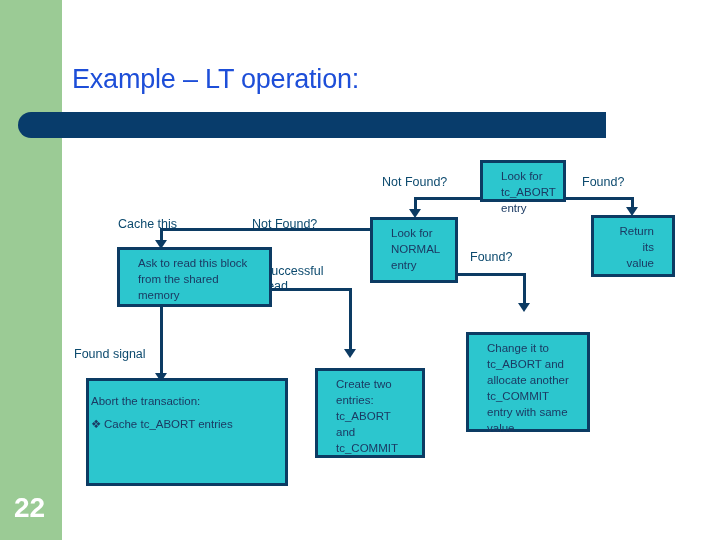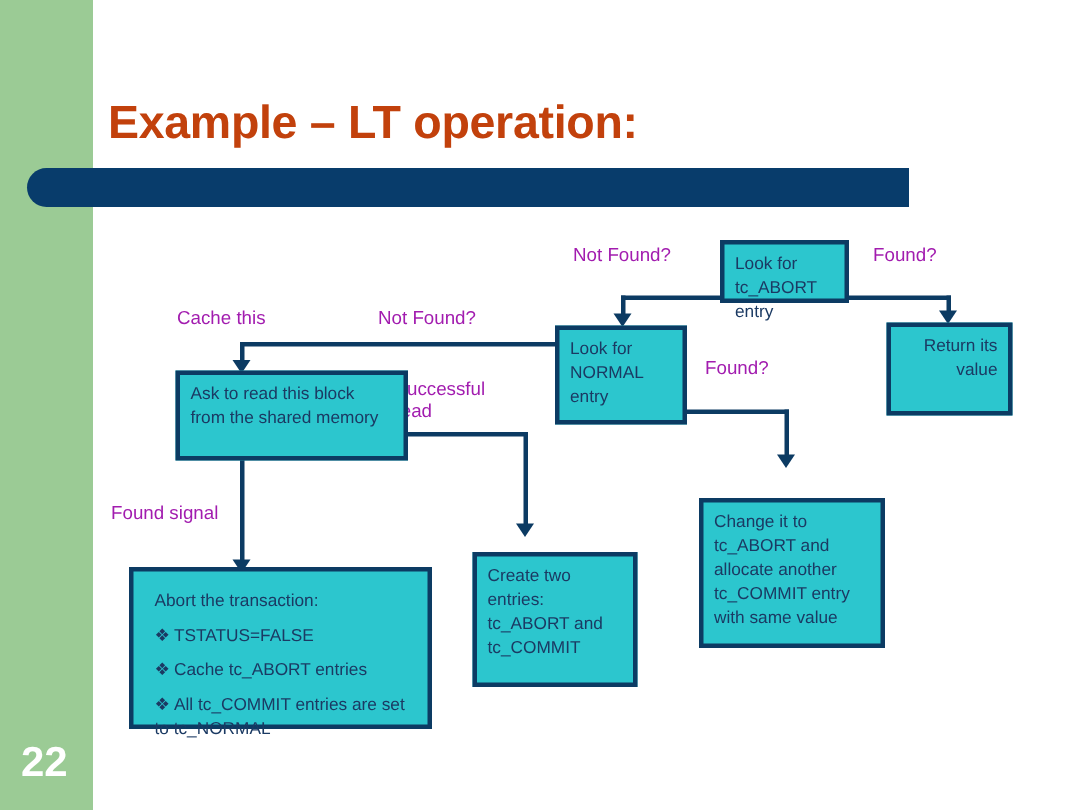--- a/index.html
+++ b/index.html
@@ -22,45 +22,46 @@
     background:#ffffff;
     border-top-left-radius:38px;
   }
   .title-bar{
     position:absolute;left:18px;top:112px;width:588px;height:26px;
     background:#083C6B;
     border-top-left-radius:13px;border-bottom-left-radius:13px;
   }
   .slide-title{
     position:absolute;left:72px;top:64px;width:520px;
-    font-size:31px;font-weight:bold;color:#c2410c;
+    font-size:27px;font-weight:normal;color:#1d4ed8;
     letter-spacing:-0.2px;white-space:nowrap;
   }
   .page-num{
     position:absolute;left:14px;top:492px;
     font-size:28px;font-weight:bold;color:#ffffff;
   }
 
   
   .box{
     position:absolute;
     background:#2CC6CE;
     border:3px solid #0C3B63;
     box-sizing:border-box;
     color:#1B3A63;
     font-size:11.5px;
     line-height:16px;
-    padding:5px 7px;
+    padding:5px 18px;
   }
   .lbl{
     position:absolute;
-    color:#a21caf;
+    color:#0c4a6e;
     font-size:12.5px;
     line-height:15px;
     white-space:nowrap;
+    margin-top:12px;
   }
   .ln{position:absolute;background:#0C3B63;}
   .lnh{height:3px;}
   .lnv{width:3px;}
   .arw{position:absolute;width:0;height:0;}
   .arw-d{border-left:6px solid transparent;border-right:6px solid transparent;border-top:9px solid #0C3B63;}
   .bullet{display:inline-block;width:13px;color:#1B3A63;}
   .b-line{margin-top:7px;}
 </style>
 </head>
@@ -123,26 +124,20 @@
   </div>
 
   <div class="box" style="left:315px;top:368px;width:110px;height:90px;">
     <span>Create two entries: tc_ABORT and tc_COMMIT</span>
   </div>
 
   <div class="box" style="left:466px;top:308px;width:124px;height:100px;margin-top:24px;">
     <span>Change it to tc_ABORT and allocate another tc_COMMIT entry with same value</span>
   </div>
 
-  <div class="box" style="left:86px;top:378px;width:202px;height:108px;padding:12px 14px;">
+  <div class="box" style="left:86px;top:378px;width:202px;height:108px;padding:12px 2px;">
     <div>Abort the transaction:</div>
     <div class="b-line">
-      <span class="bullet">❖</span><span>TSTATUS=FALSE</span>
-    </div>
-    <div class="b-line">
       <span class="bullet">❖</span><span>Cache tc_ABORT entries</span>
-    </div>
-    <div class="b-line" style="text-indent:0;">
-      <span class="bullet">❖</span><span>All tc_COMMIT entries are   set to tc_NORMAL</span>
     </div>
   </div>
 
 </div>
 
 </body></html>

